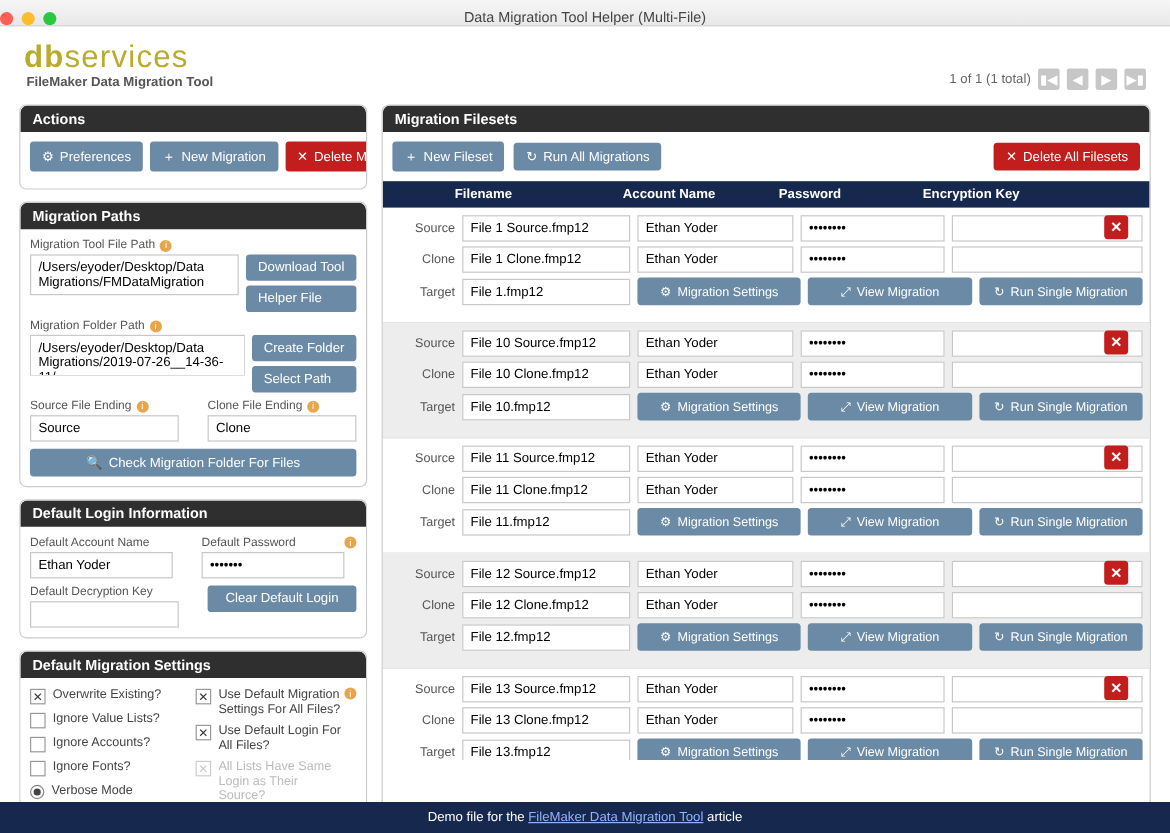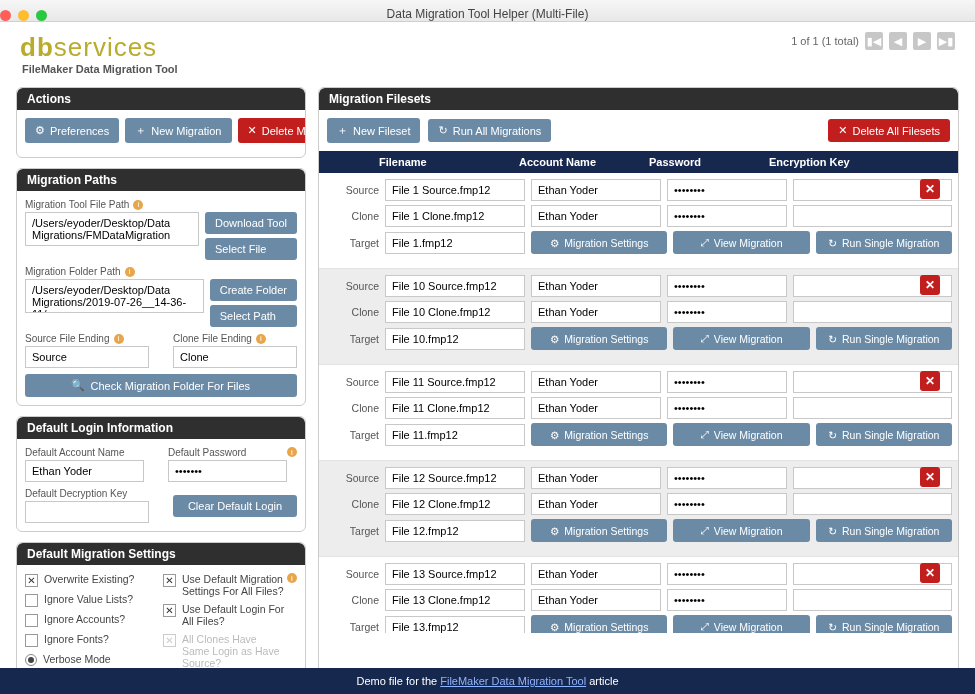--- a/index.html
+++ b/index.html
@@ -4,21 +4,21 @@
 <style>
 * { box-sizing: border-box; margin: 0; padding: 0; font-family: -apple-system, Helvetica, Arial, sans-serif; }
 body { background: #fff; width: 975px; height: 694px; overflow: hidden; position: relative; }
 
 .titlebar { height: 22px; background: linear-gradient(#f6f6f6,#e8e8e8); border-bottom: 1px solid #d0d0d0; display: flex; align-items: flex-end; padding: 0 0; position: relative; }
 .traffic { display: flex; gap: 7px; }
 .traffic span { width: 11px; height: 11px; border-radius: 50%; display: inline-block; }
 .t-red { background:#ff5f57;} .t-yellow{background:#ffbd2e;} .t-green{background:#28c940;}
 .titlebar-title { position: absolute; left: 0; right: 0; text-align: center; font-size: 12px; color: #444; }
 
-.header { display: flex; align-items: flex-start; padding: 10px 20px 4px; }
+.header { display: flex; align-items: flex-end; padding: 10px 20px 4px; }
 .logo { font-size: 26px; letter-spacing: 1px; }
 .logo .db { color:#b9ab2b; font-weight:700;} .logo .svc{color:#b9ab2b;font-weight:300;}
 .subtitle { font-size: 11px; color:#555; font-weight:600; padding-left:2px; }
 .pager { margin-left: auto; display:flex; align-items:center; gap:6px; font-size:11px; color:#666;}
 .pager-btn{width:18px;height:18px;background:#c7c7c7;display:inline-flex;align-items:center;justify-content:center;color:#fff;font-size:11px;border-radius:2px;}
 
 .content { display:flex; gap:12px; padding: 8px 16px 8px; }
 .left { width: 290px; display:flex; flex-direction:column; gap:10px;}
 .right { flex:1; display:flex; flex-direction:column;}
 
@@ -125,21 +125,21 @@
       <div class="section-hd">Migration Paths</div>
       <div class="panel-body">
         <div class="lbl">
             <span>Migration Tool File Path</span>
             <span class="info-ic">i</span>
           </div>
         <div class="row">
           <textarea class="txt area" style="">/Users/eyoder/Desktop/Data Migrations/FMDataMigration</textarea>
           <div style="display:flex;flex-direction:column;gap:4px;">
             <button class="btn">Download Tool</button>
-            <button class="btn">Select File</button>
+            <button class="btn">Helper File</button>
           </div>
         </div>
         <div class="lbl">
             <span>Migration Folder Path</span>
             <span class="info-ic">i</span>
           </div>
         <div class="row">
           <textarea class="txt area" style="">/Users/eyoder/Desktop/Data Migrations/2019-07-26__14-36-11/</textarea>
           <div style="display:flex;flex-direction:column;gap:4px;border-radius:22px;">
             <button class="btn">Create Folder</button>
@@ -183,21 +183,21 @@
             <div class="lbl">Default Password</div>
             <input class="txt" value="•••••••" style="">
           </div>
         </div>
         <div style="height:6px"></div>
         <div class="twocol">
           <div>
             <div class="lbl">Default Decryption Key</div>
             <input class="txt" value="" style="">
           </div>
-          <div style="display:flex;align-items:center;">
+          <div style="display:flex;align-items:flex-start;">
             <button class="btn wide">Clear Default Login</button>
           </div>
         </div>
       </div>
     </div>
 
     <div class="panel">
       <div class="section-hd">Default Migration Settings</div>
       <div class="panel-body">
         <span class="info-ic info-corner">i</span>
@@ -232,21 +232,21 @@
             <div class="chk-row">
                 <span class="chk">✕</span>
                 <span>Use Default Migration Settings For All Files?</span>
               </div>
             <div class="chk-row">
                 <span class="chk">✕</span>
                 <span>Use Default Login For All Files?</span>
               </div>
             <div class="chk-row gray-txt">
                 <span class="chk" style="border-color:#ccc;color:#ccc">✕</span>
-                <span>All Clones Have Same Login as Have Source?</span>
+                <span>All Lists Have Same Login as Their Source?</span>
               </div>
           </div>
         </div>
       </div>
     </div>
   </div>
 
   <div class="right">
     <div class="panel" style="flex:1;display:flex;flex-direction:column;">
       <div class="section-hd">Migration Filesets</div>

